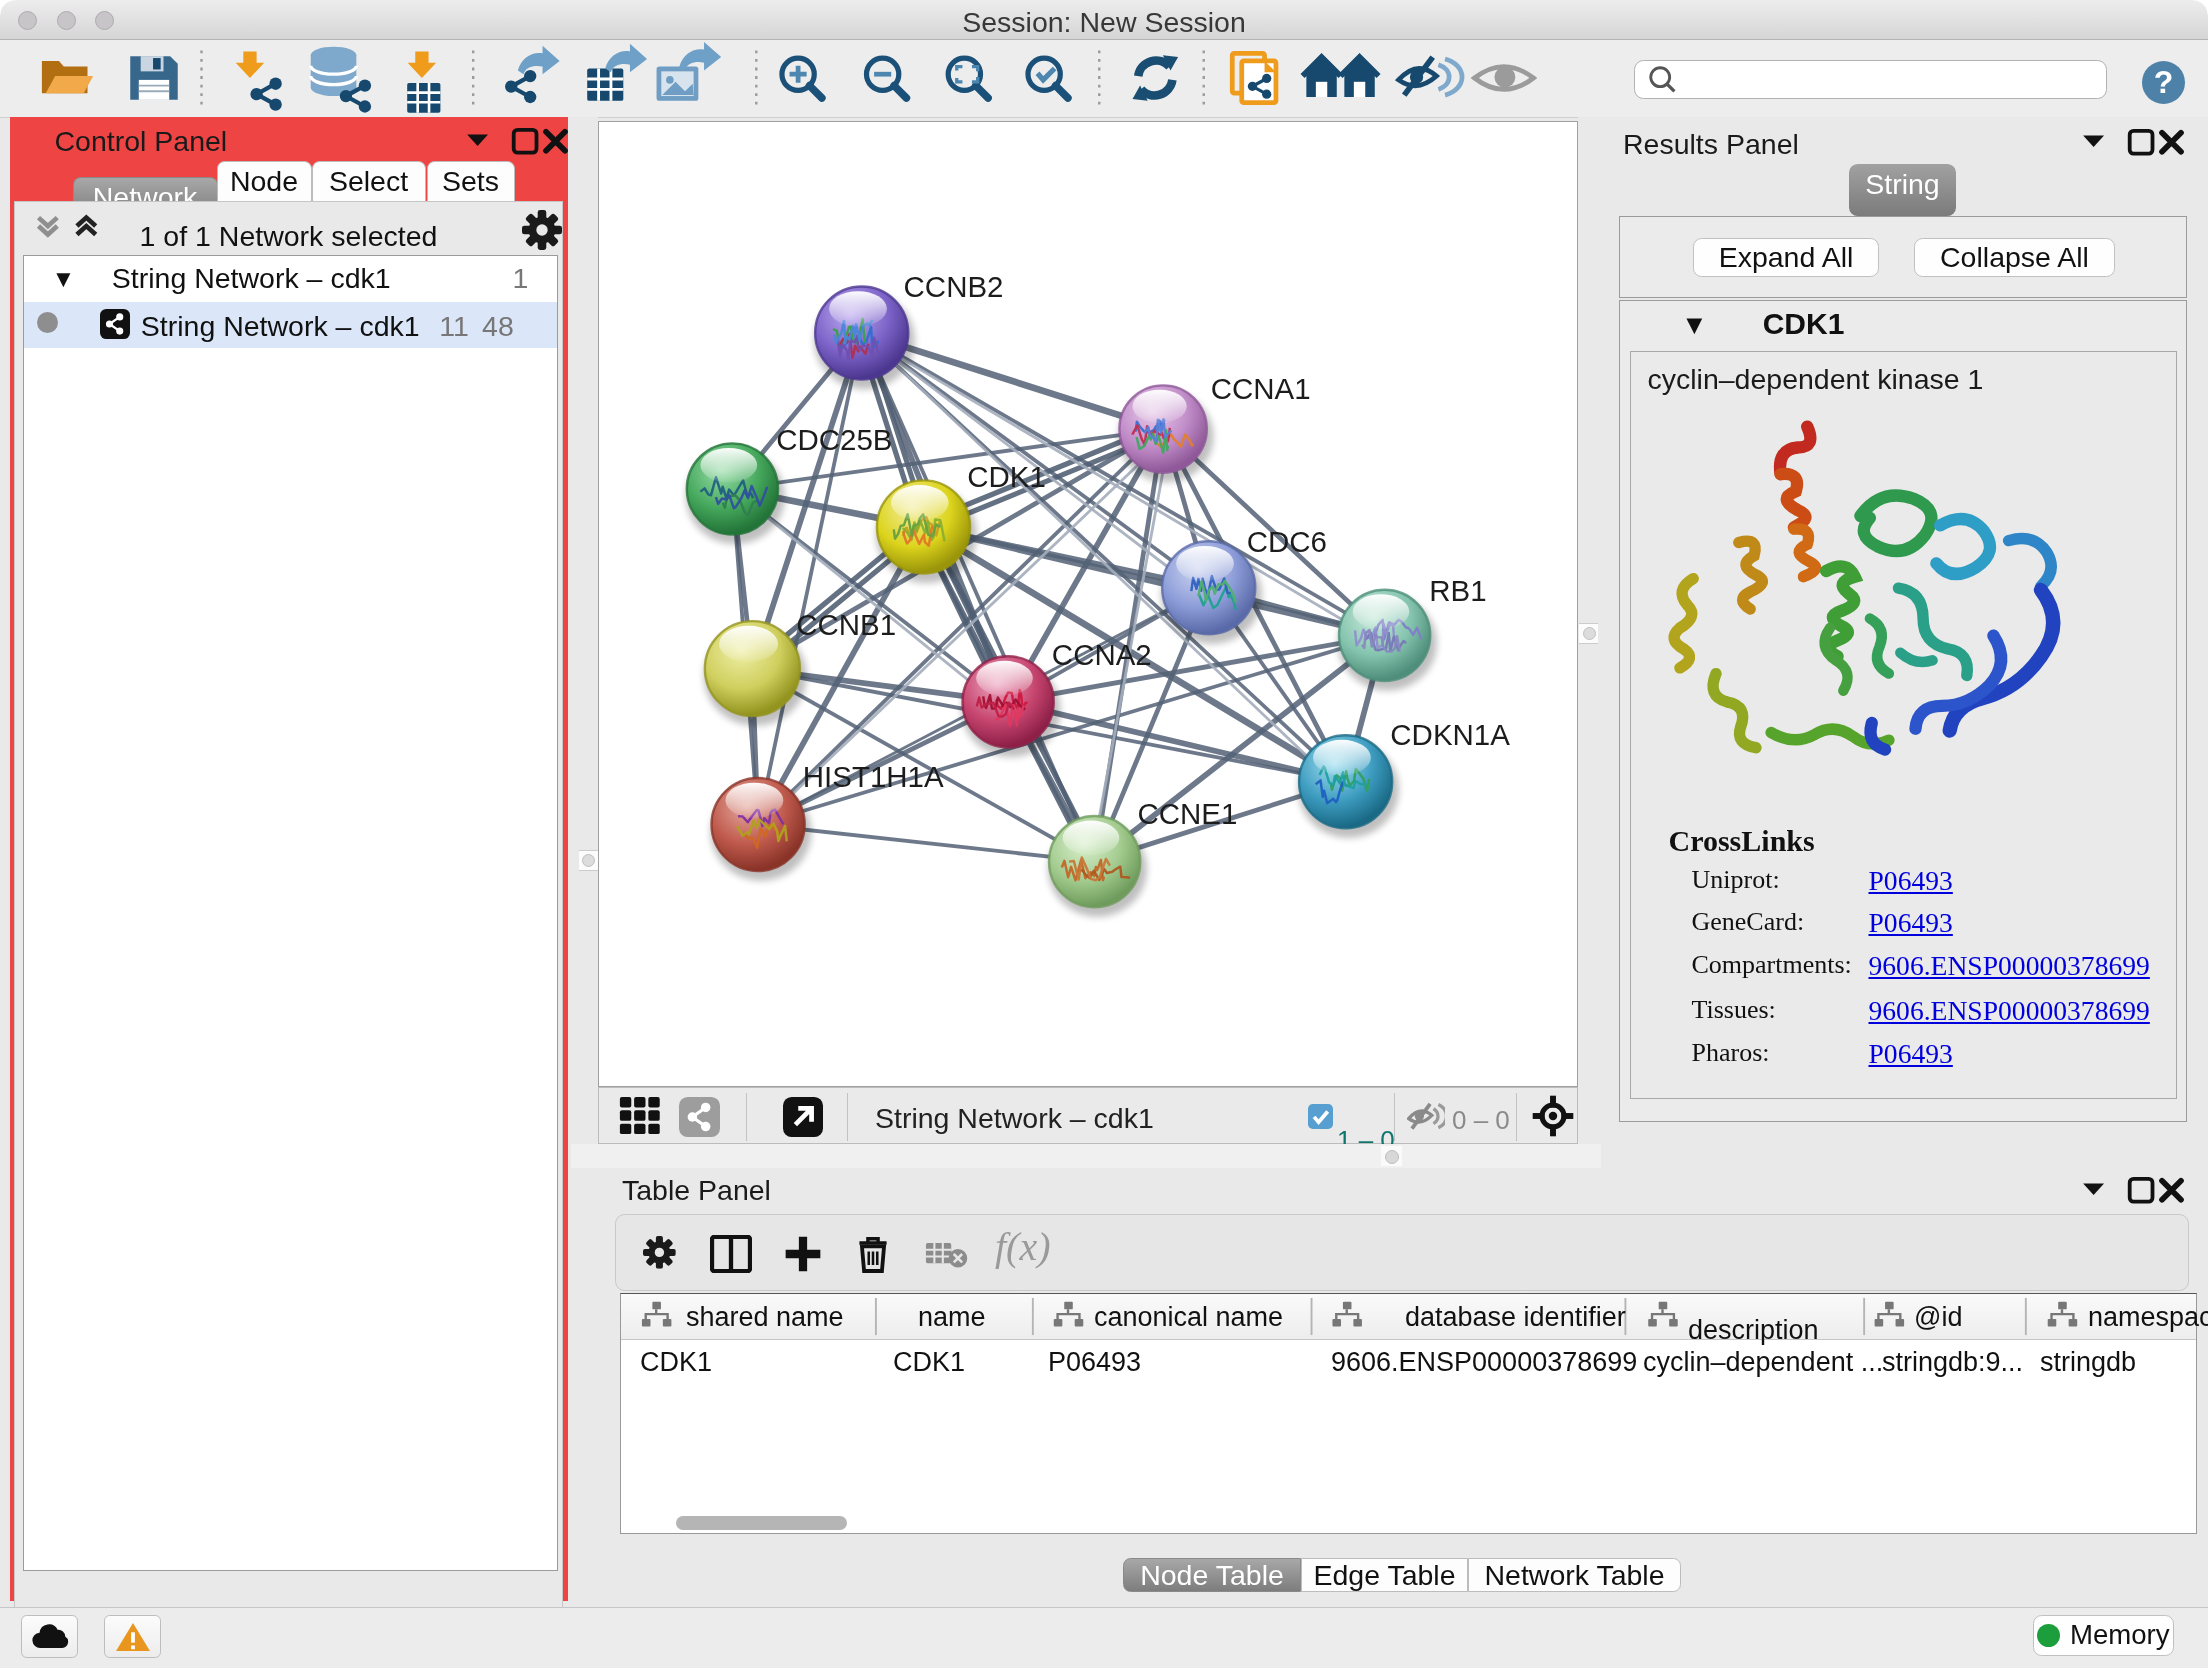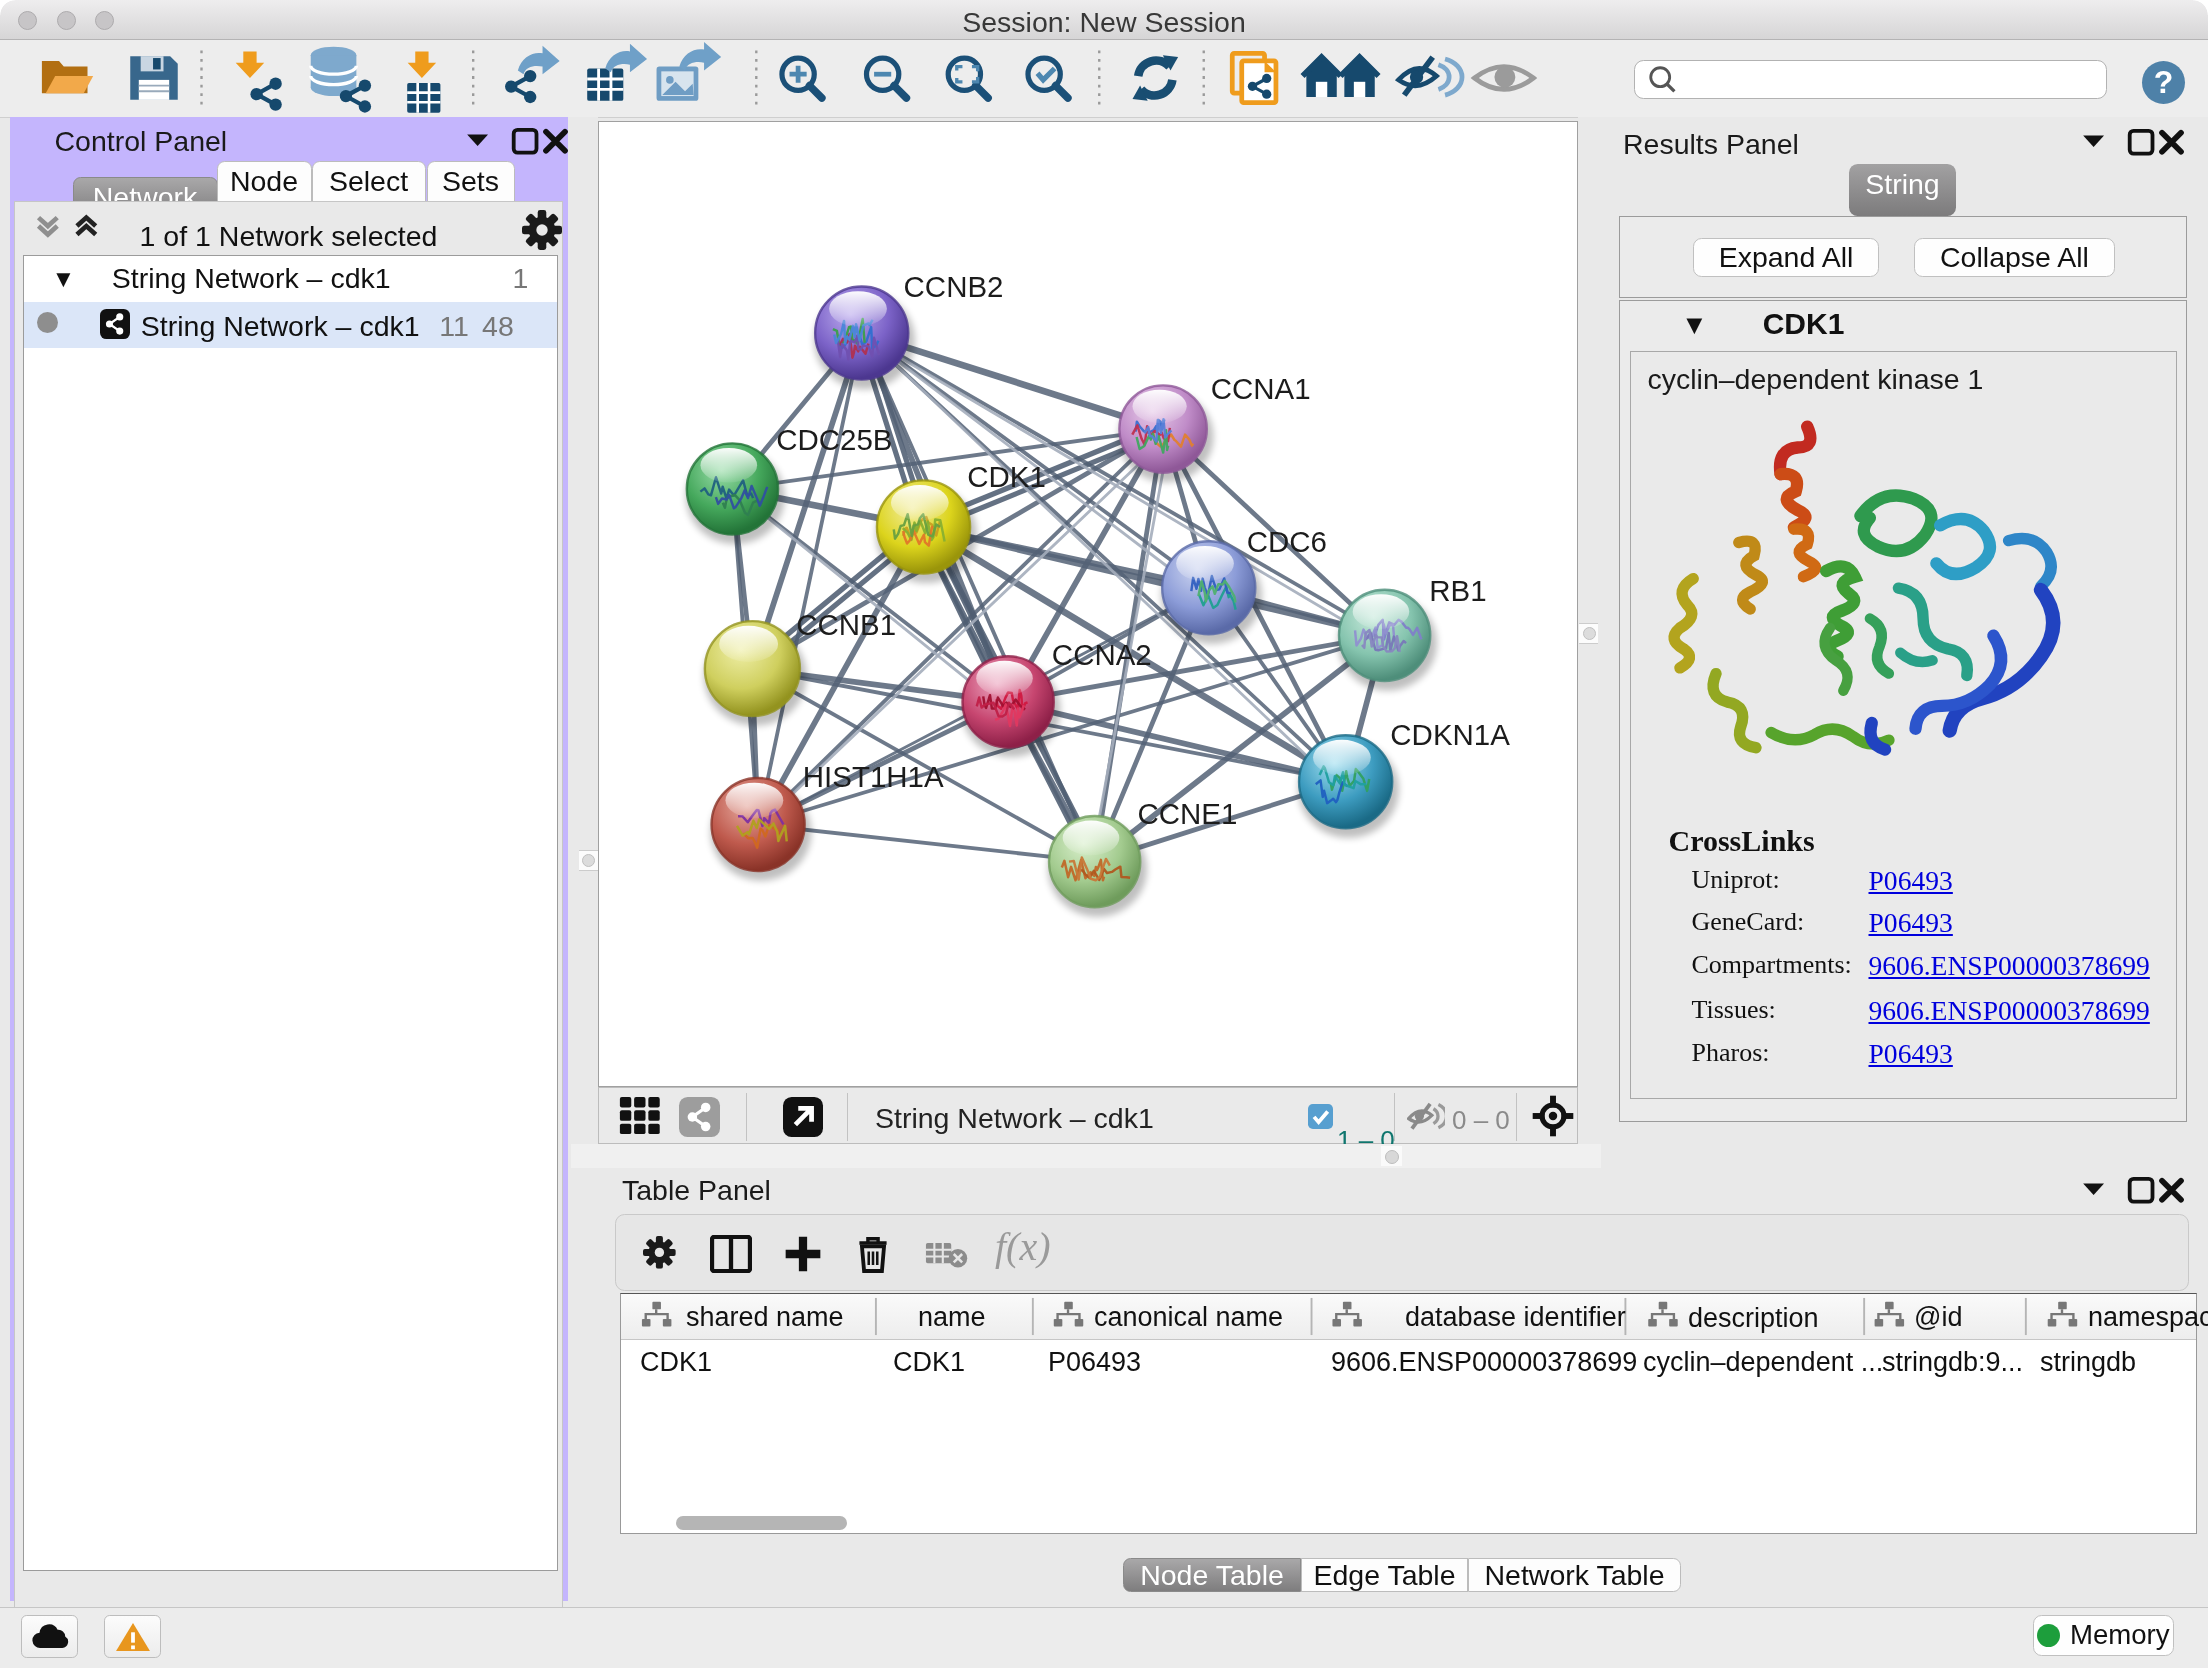--- a/index.html
+++ b/index.html
@@ -4,21 +4,21 @@
 <style>
 html,body{margin:0;padding:0;}
 body{width:2208px;height:1668px;overflow:hidden;font-family:"Liberation Sans",sans-serif;background:#e9e9e9;position:relative;}
 .abs{position:absolute;}
 .titlebar{left:0;top:0;width:2208px;height:39px;background:linear-gradient(#eeedee,#d6d5d6);border-bottom:1px solid #b4b3b4;border-radius:11.4px 11.4px 0 0;}
 .tl{top:11.4px;width:19px;height:19px;border-radius:50%;background:#c7c5c7;border:1px solid #adabad;box-sizing:border-box;}
 .title{top:5.7px;left:0;width:2208px;text-align:center;font-size:28.5px;color:#383838;}
 .toolbar{left:0;top:40px;width:2208px;height:77px;background:#ededed;border-bottom:1px solid #cfcfcf;}
 .searchbox{left:1634px;top:20px;width:473px;height:39px;background:#fff;border:1.9px solid #b2b2b2;border-radius:9.5px;box-sizing:border-box;}
 .panelhead{font-size:28.5px;color:#1a1a1a;}
-.cp{left:9.5px;top:117px;width:558px;height:1484px;background:#c4b5fd;}
+.cp{left:9.5px;top:117px;width:558px;height:1484px;background:#ef4444;}
 .tab{position:absolute;box-sizing:border-box;border:1px solid #bcbcbc;background:#fdfdfd;color:#111;font-size:28.5px;text-align:center;line-height:39px;border-radius:7.6px 7.6px 0 0;}
 .tabsel{background:linear-gradient(#a9a8a9,#7e7d7e);color:#fff;border-color:#8a8a8a;}
 .whitebox{background:#ffffff;border:1.9px solid #9b9b9b;box-sizing:border-box;}
 .canvas{left:598px;top:121px;width:980px;height:966px;background:#ffffff;border:1px solid #a0a0a0;box-sizing:border-box;}
 .canvasbar{left:598px;top:1087px;width:980px;height:57px;background:#eaeaea;border:1px solid #bcbcbc;box-sizing:border-box;}
 .rp{left:1601px;top:117px;width:608px;height:1051px;background:#e9e9e9;}
 .rbox{position:absolute;border:1.9px solid #9b9b9b;background:#ebebeb;box-sizing:border-box;}
 .btn{position:absolute;background:#fefefe;border:1.9px solid #c0c0c0;border-radius:8.6px;box-sizing:border-box;font-size:28.5px;color:#111;text-align:center;}
 .serif{font-family:"Liberation Serif",serif;}
 .link{color:#0000dd;text-decoration:underline;}
@@ -691,21 +691,21 @@
             <rect x="0" y="18" width="9" height="8" rx="1"></rect>
             <rect x="22" y="18" width="9" height="8" rx="1"></rect>
             <path d="M15 8 v5 M4 18 v-5 h23 v5" stroke="#777" stroke-width="2.5" fill="none"></path>
           </g>
       </g>
     </svg>
     <div class="celltxt" style="left:65px;top:7.6px;">shared name</div>
     <div class="celltxt" style="left:297px;top:7.6px;">name</div>
     <div class="celltxt" style="left:473px;top:7.6px;">canonical name</div>
     <div class="celltxt" style="left:784px;top:7.6px;">database identifier</div>
-    <div class="celltxt" style="left:1067px;top:9px;">description</div>
+    <div class="celltxt" style="left:1067px;top:21px;">description</div>
     <div class="celltxt" style="left:1293px;top:7.6px;">@id</div>
     <div class="celltxt" style="left:1467px;top:7.6px;">namespace</div>
     <div class="celltxt" style="left:19px;top:53px;">CDK1</div>
     <div class="celltxt" style="left:272px;top:53px;">CDK1</div>
     <div class="celltxt" style="left:427px;top:53px;">P06493</div>
     <div class="celltxt" style="left:710px;top:53px;">9606.ENSP00000378699</div>
     <div class="celltxt" style="left:1022px;top:53px;">cyclin–dependent ...</div>
     <div class="celltxt" style="left:1261px;top:53px;">stringdb:9...</div>
     <div class="celltxt" style="left:1419px;top:53px;">stringdb</div>
     <div style="position:absolute;left:55px;top:222px;width:171px;height:14.3px;background:#b5b5b5;border-radius:7.6px;"></div>

